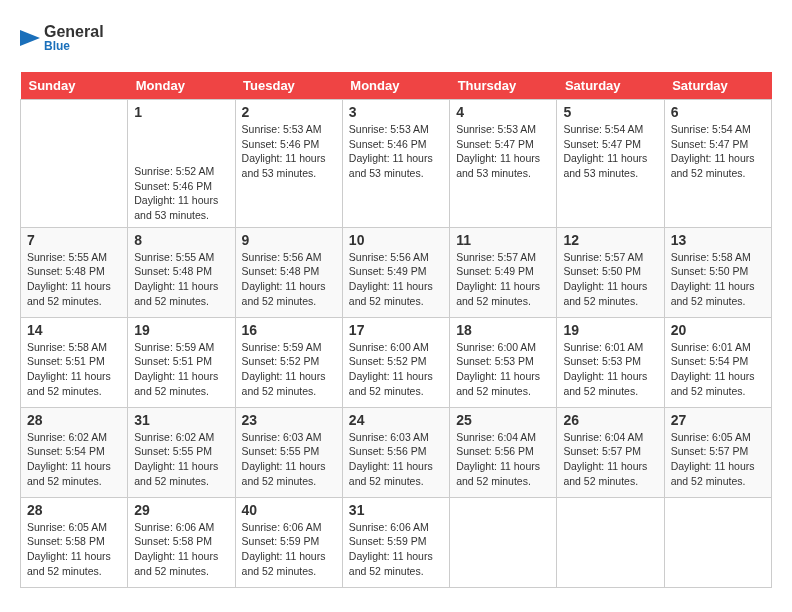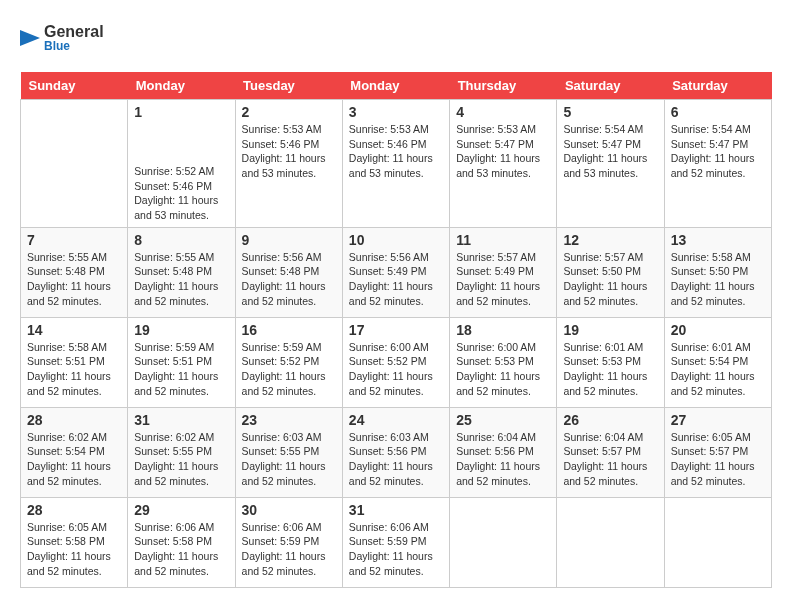--- a/index.html
+++ b/index.html
@@ -317,21 +317,21 @@
 and 52 minutes.</div>
         </td>
         <td>
           <span class="day-num">29</span>
           <div class="day-info" style="white-space: pre-line;">Sunrise: 6:06 AM
 Sunset: 5:58 PM
 Daylight: 11 hours
 and 52 minutes.</div>
         </td>
         <td>
-          <span class="day-num">30</span>
+          <span class="day-num">40</span>
           <div class="day-info" style="white-space: pre-line;">Sunrise: 6:06 AM
 Sunset: 5:59 PM
 Daylight: 11 hours
 and 52 minutes.</div>
         </td>
         <td>
           <span class="day-num">31</span>
           <div class="day-info" style="white-space: pre-line;">Sunrise: 6:06 AM
 Sunset: 5:59 PM
 Daylight: 11 hours

